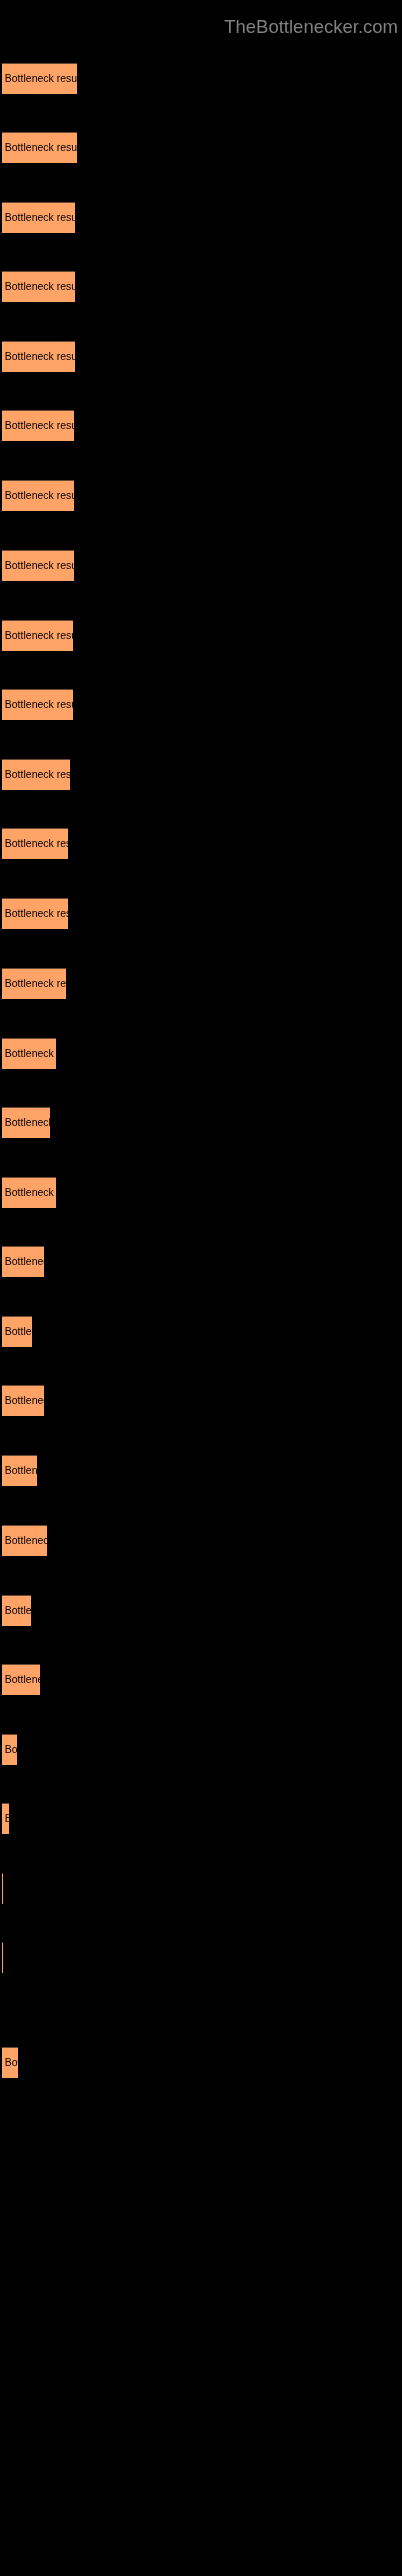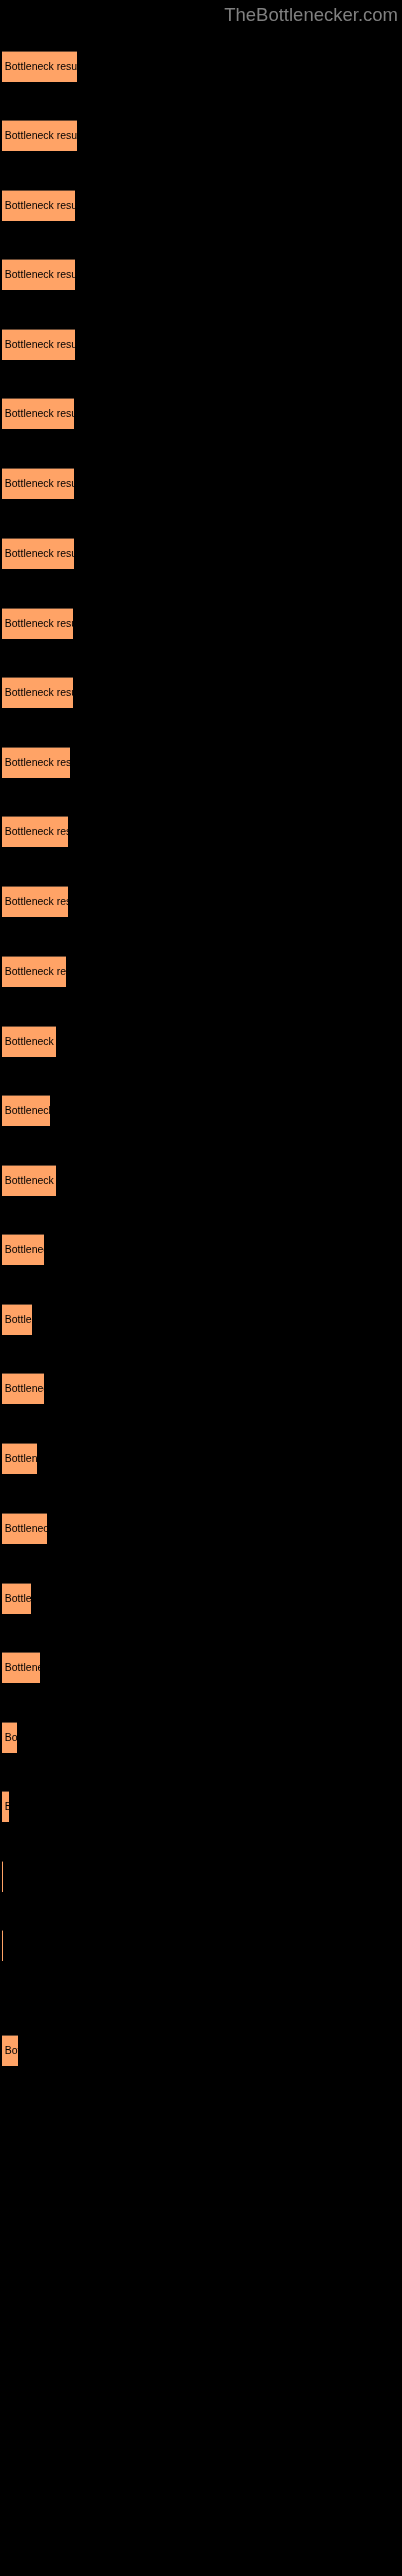--- a/index.html
+++ b/index.html
@@ -24,21 +24,21 @@
     color: #808080;
     font-size: 18.5px;
     font-family: "Liberation Sans", sans-serif;
     letter-spacing: 0px;
     line-height: 22.5px;
     white-space: nowrap;
   }
 
   .chart-area {
     position: absolute;
-    top: 4px;
+    top: 16px;
     left: 0;
     width: 403px;
     height: 2244px;
   }
 
   .bar-row {
     position: absolute;
     left: 1.6px;
     height: 31px;
   }

